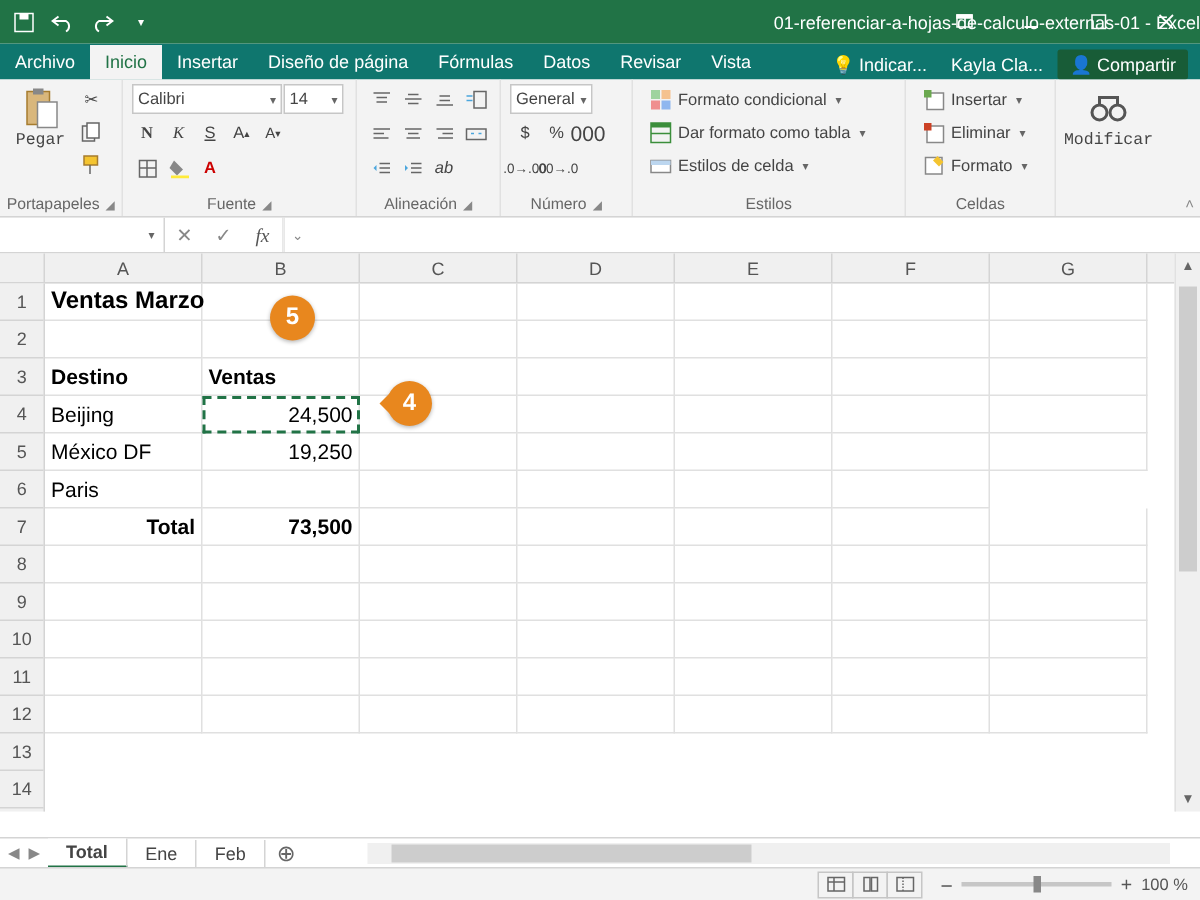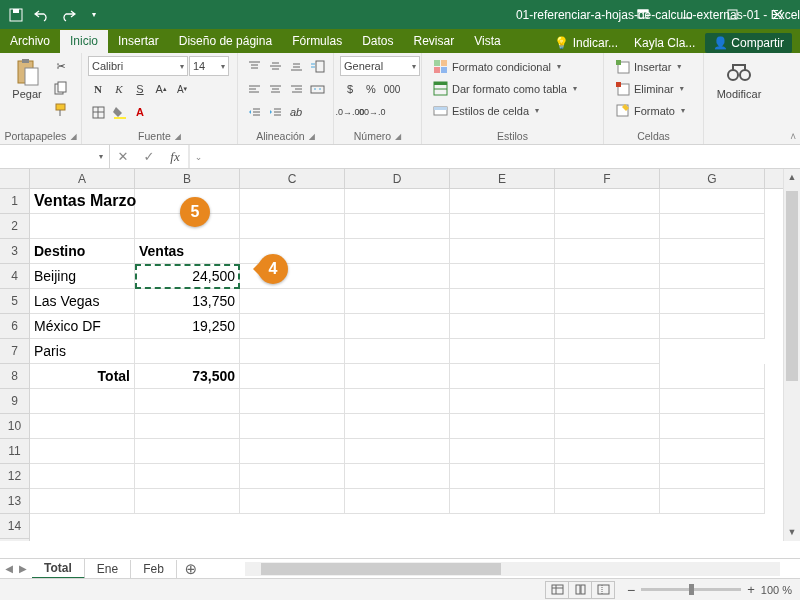--- a/index.html
+++ b/index.html
@@ -8,38 +8,38 @@
 
 .titlebar { height: 29px; background: #217346; color: #fff; display: flex; align-items: center; position: relative; }
 .titlebar .qat { display: flex; align-items: center; gap: 2px; padding-left: 4px; }
 .titlebar .qat .qbtn { width: 24px; height: 24px; display: flex; align-items: center; justify-content: center; color: #fff; }
 .titlebar .title { position: absolute; left: 0; right: 0; text-align: right; font-size: 12px; pointer-events: none; }
 .titlebar .wincontrols { margin-left: auto; display: flex; }
 .titlebar .wincontrols .wbtn { width: 45px; height: 29px; display: flex; align-items: center; justify-content: center; font-size: 11px; }
 .titlebar .wincontrols .wbtn svg { stroke: #fff; }
 
 
-.tabs { height: 24px; background: #4d7c0f; display: flex; align-items: flex-end; color: #fff; font-size: 12px; }
+.tabs { height: 24px; background: #0f766e; display: flex; align-items: flex-end; color: #fff; font-size: 12px; }
 .tabs .tab { padding: 4px 10px 5px; cursor: pointer; }
 .tabs .tab.active { background: #f3f3f3; color: #217346; }
 .tabs .spacer { flex: 1; }
 .tabs .right { display: flex; align-items: center; gap: 4px; padding-right: 8px; }
 .tabs .right .item { display: flex; align-items: center; gap: 3px; padding: 2px 6px; }
 .tabs .right .item.share { background: #185c37; border-radius: 2px; padding: 3px 8px; }
 
 
 .ribbon { height: 92px; background: #f3f3f3; border-bottom: 1px solid #d4d4d4; display: flex; position: relative; }
 .group { border-right: 1px solid #e1e1e1; padding: 3px 6px 0; display: flex; flex-direction: column; justify-content: space-between; }
 .group .glabel { font-size: 10.5px; color: #666; text-align: center; padding: 1px 0 2px; display: flex; justify-content: center; align-items: center; gap: 4px; }
 .group .glabel .dl { font-size: 8px; color: #888; }
 .group .gbody { flex: 1; display: flex; align-items: flex-start; gap: 3px; }
 
 .bigbtn { display: flex; flex-direction: column; align-items: center; justify-content: center; width: 42px; gap: 2px; padding-top: 2px; }
 .bigbtn .ico { width: 28px; height: 28px; display: flex; align-items: center; justify-content: center; }
-.bigbtn .lbl { font-size: 11px; color: #444; }
+.bigbtn .lbl { font-size: 11px; color: #444; font-family: Liberation Mono, monospace; }
 .stackv { display: flex; flex-direction: column; gap: 2px; }
 .minibtn { width: 20px; height: 20px; display: flex; align-items: center; justify-content: center; font-size: 11px; color: #444; border: 1px solid transparent; }
 .minibtn.b { font-weight: bold; font-family: "Times New Roman"; }
 .row { display: flex; gap: 1px; align-items: center; }
 .combo { height: 20px; border: 1px solid #c6c6c6; background: #fff; display: flex; align-items: center; padding: 0 3px; font-size: 11px; color: #444; justify-content: space-between; }
 .combo .dd { font-size: 8px; color: #666; margin-left: 3px; }
 .lineitem { height: 21px; display: flex; align-items: center; gap: 4px; font-size: 11px; color: #444; padding: 0 4px; white-space: nowrap; }
 .lineitem .ico { width: 16px; height: 16px; display: flex; align-items: center; justify-content: center; }
 .lineitem .dd { font-size: 8px; color: #666; margin-left: 2px; }
 
@@ -324,28 +324,28 @@
       </div>
     </div>
     <div class="glabel">
         <span>Alineación</span>
         <span class="dl">◢</span>
       </div>
   </div>
 
   <div class="group" style="width:88px">
     <div class="gbody" style="flex-direction:column;gap:3px;align-items:stretch">
-      <div class="combo" style="width:80px">
+      <div class="combo" style="width:55px">
           <span>General</span>
           <span class="dd">▾</span>
         </div>
       <div class="row">
         <div class="minibtn">$</div>
         <div class="minibtn">%</div>
-        <div class="minibtn" style="font-size:10px">000</div>
+        <div class="minibtn" style="font-size:14px">000</div>
       </div>
       <div class="row">
         <div class="minibtn" style="font-size:9px">.0→.00</div>
         <div class="minibtn" style="font-size:9px">.00→.0</div>
       </div>
     </div>
     <div class="glabel">
         <span>Número</span>
         <span class="dl">◢</span>
       </div>
@@ -519,29 +519,20 @@
       <div class="cellrow">
         <div class="cell" style="width: 105px;">Beijing</div>
         <div class="cell right selected" style="width: 105px;">24,500</div>
         <div class="cell" style="width: 105px;"></div>
         <div class="cell" style="width: 105px;"></div>
         <div class="cell" style="width: 105px;"></div>
         <div class="cell" style="width: 105px;"></div>
         <div class="cell" style="width: 105px;"></div>
       </div>
       <div class="cellrow">
-        <div class="cell" style="width: 105px;">Las Vegas</div>
-        <div class="cell right" style="width: 105px;">13,750</div>
-        <div class="cell" style="width: 105px;"></div>
-        <div class="cell" style="width: 105px;"></div>
-        <div class="cell" style="width: 105px;"></div>
-        <div class="cell" style="width: 105px;"></div>
-        <div class="cell" style="width: 105px;"></div>
-      </div>
-      <div class="cellrow">
         <div class="cell" style="width: 105px;">México DF</div>
         <div class="cell right" style="width: 105px;">19,250</div>
         <div class="cell" style="width: 105px;"></div>
         <div class="cell" style="width: 105px;"></div>
         <div class="cell" style="width: 105px;"></div>
         <div class="cell" style="width: 105px;"></div>
         <div class="cell" style="width: 105px;"></div>
       </div>
       <div class="cellrow">
         <div class="cell" style="width: 105px;">Paris</div>

